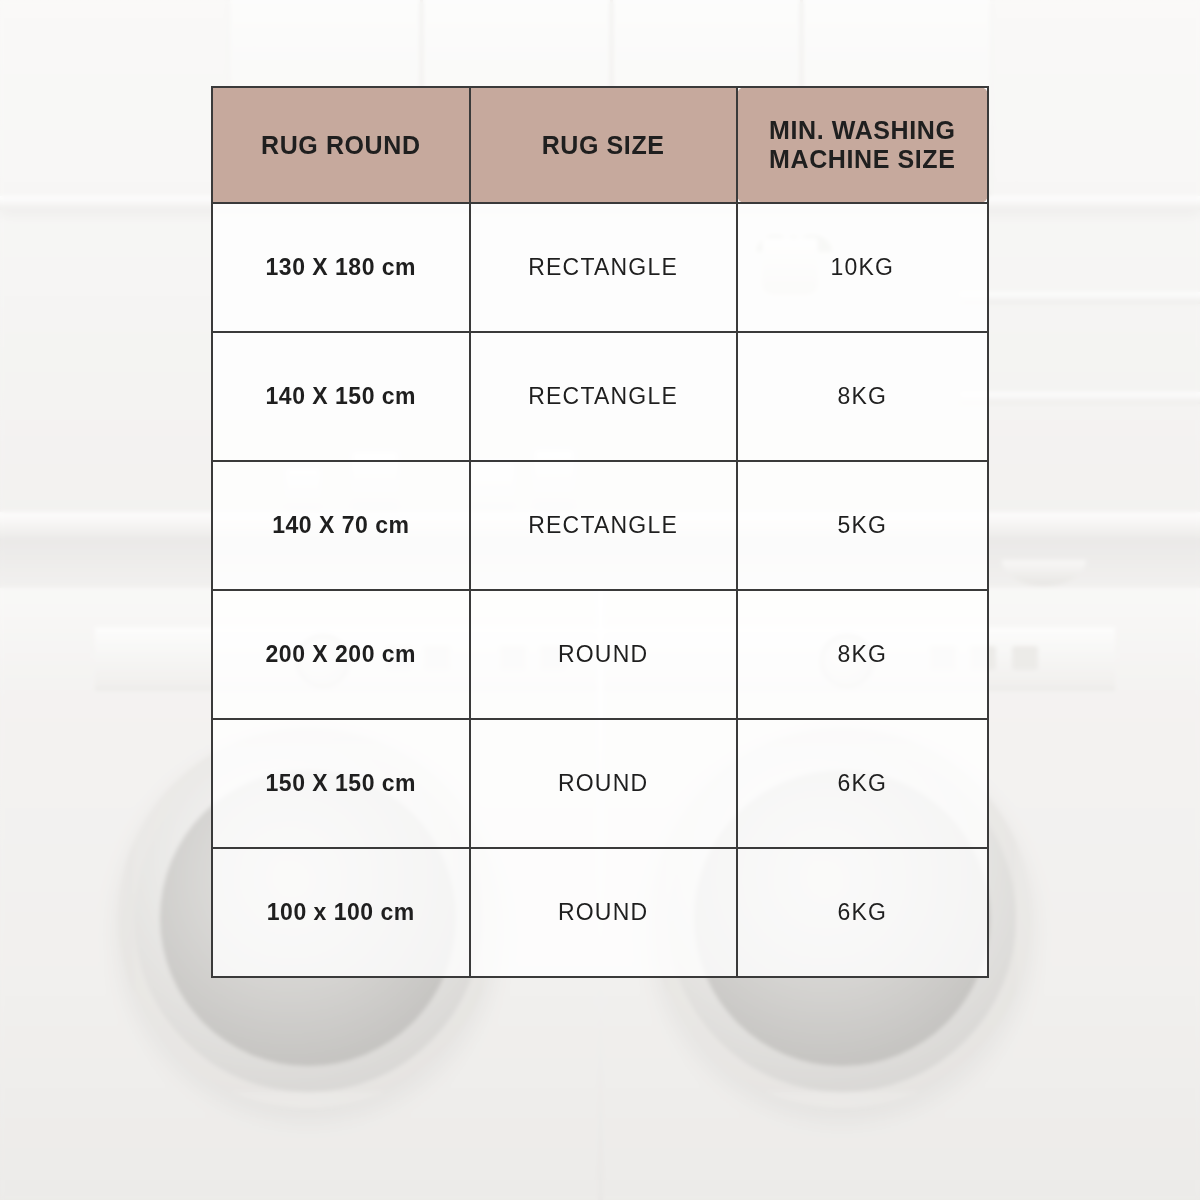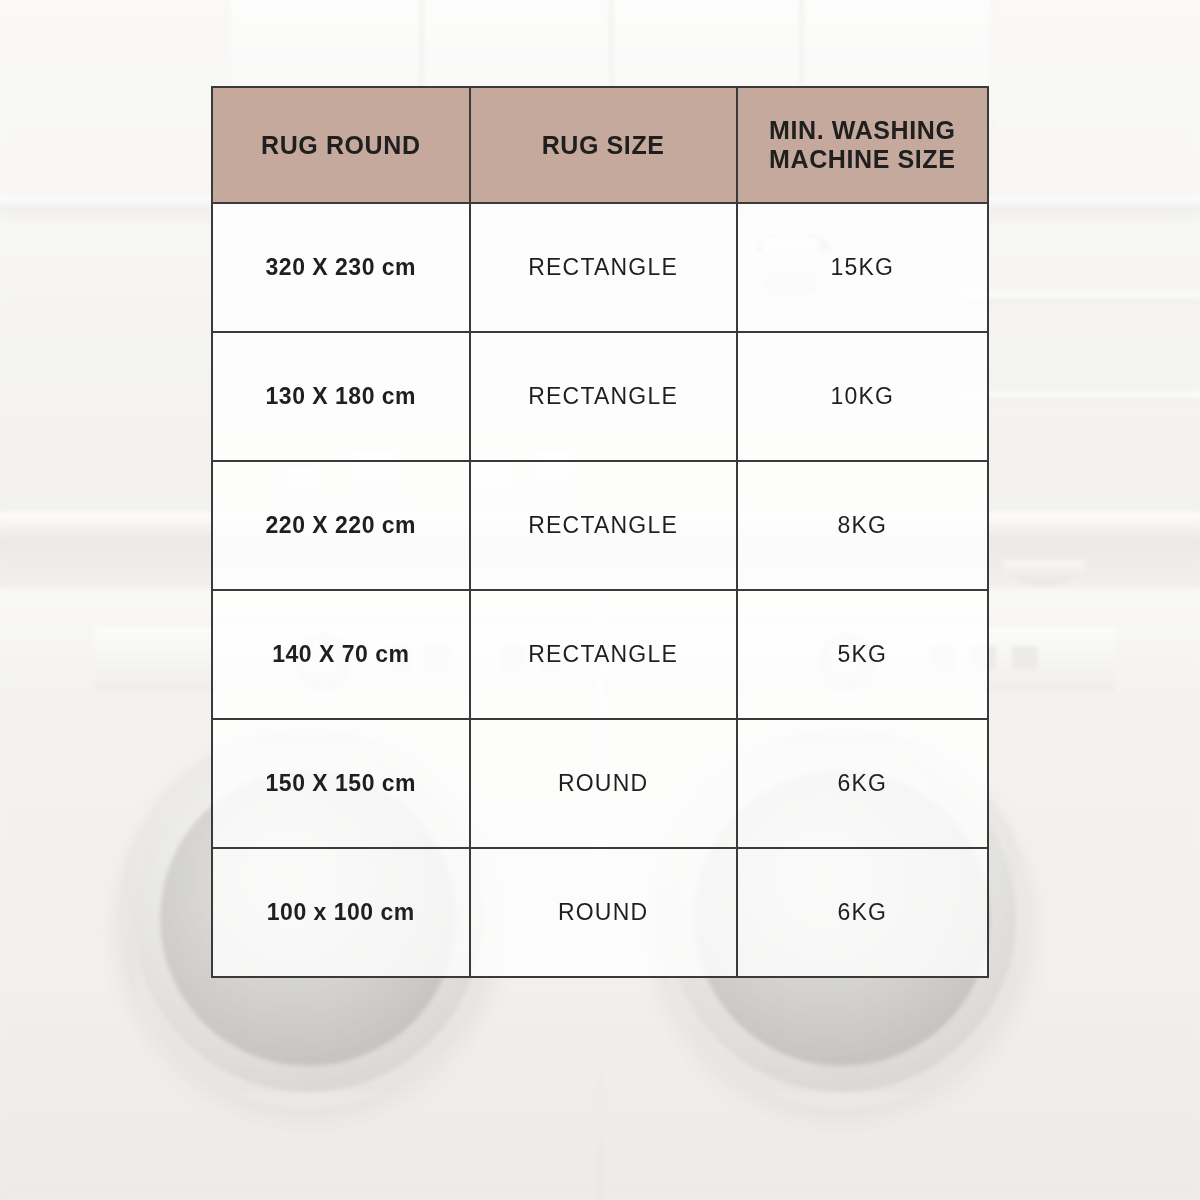--- a/index.html
+++ b/index.html
@@ -223,45 +223,45 @@
   <table class="size-table">
     <colgroup>
       <col class="c1">
         <col class="c2">
         <col class="c3">
     </colgroup>
     <thead>
       <tr>
         <th style="background: rgb(198, 169, 157);">RUG ROUND</th>
         <th style="background: rgb(198, 169, 157);">RUG SIZE</th>
-        <th style="background: rgb(198, 169, 157);">MIN. WASHING MACHINE SIZE</th>
+        <th style="background: rgb(198, 169, 157); border-radius: 8px;">MIN. WASHING MACHINE SIZE</th>
       </tr>
     </thead>
     <tbody>
-      <tr>
-        <td class="col-size">320 X 230 cm</td>
-        <td class="col-shape">RECTANGLE</td>
-        <td class="col-machine">15KG</td>
-      </tr>
       <tr>
         <td class="col-size">130 X 180 cm</td>
         <td class="col-shape">RECTANGLE</td>
         <td class="col-machine">10KG</td>
       </tr>
       <tr>
-        <td class="col-size">220 X 220 cm</td>
+        <td class="col-size">140 X 150 cm</td>
         <td class="col-shape">RECTANGLE</td>
         <td class="col-machine">8KG</td>
       </tr>
       <tr>
         <td class="col-size">140 X 70 cm</td>
         <td class="col-shape">RECTANGLE</td>
         <td class="col-machine">5KG</td>
       </tr>
       <tr>
+        <td class="col-size">200 X 200 cm</td>
+        <td class="col-shape">ROUND</td>
+        <td class="col-machine">8KG</td>
+      </tr>
+      <tr>
         <td class="col-size">150 X 150 cm</td>
         <td class="col-shape">ROUND</td>
         <td class="col-machine">6KG</td>
       </tr>
       <tr>
         <td class="col-size">100 x 100 cm</td>
         <td class="col-shape">ROUND</td>
         <td class="col-machine">6KG</td>
       </tr>
     </tbody>

